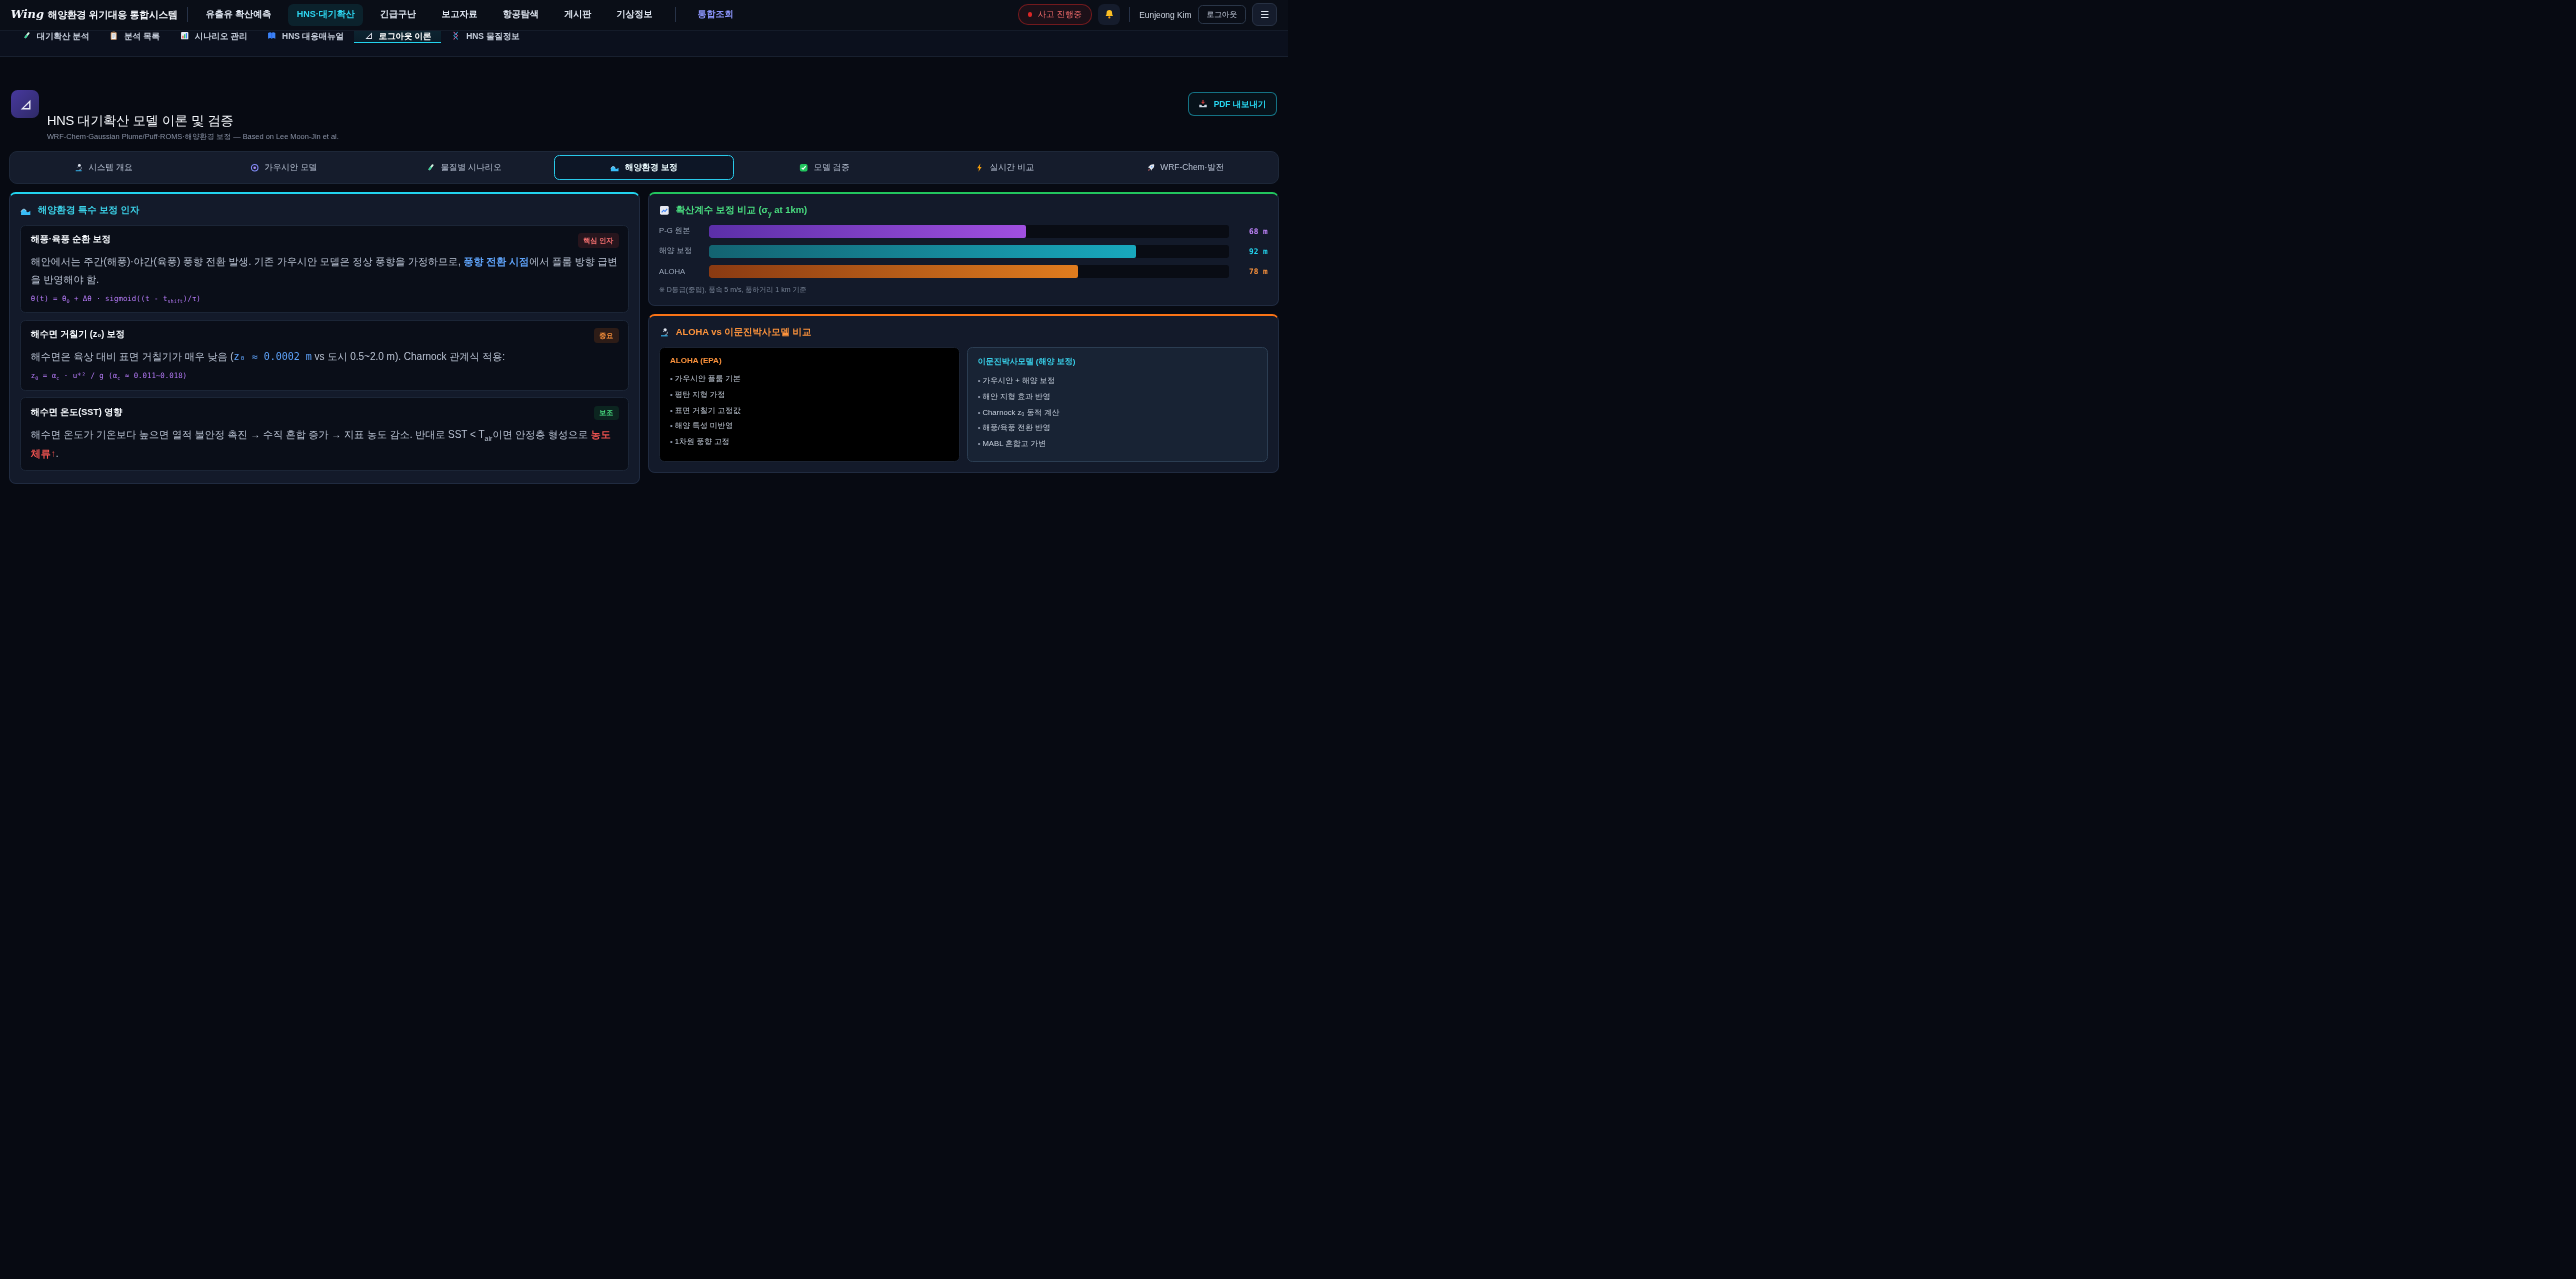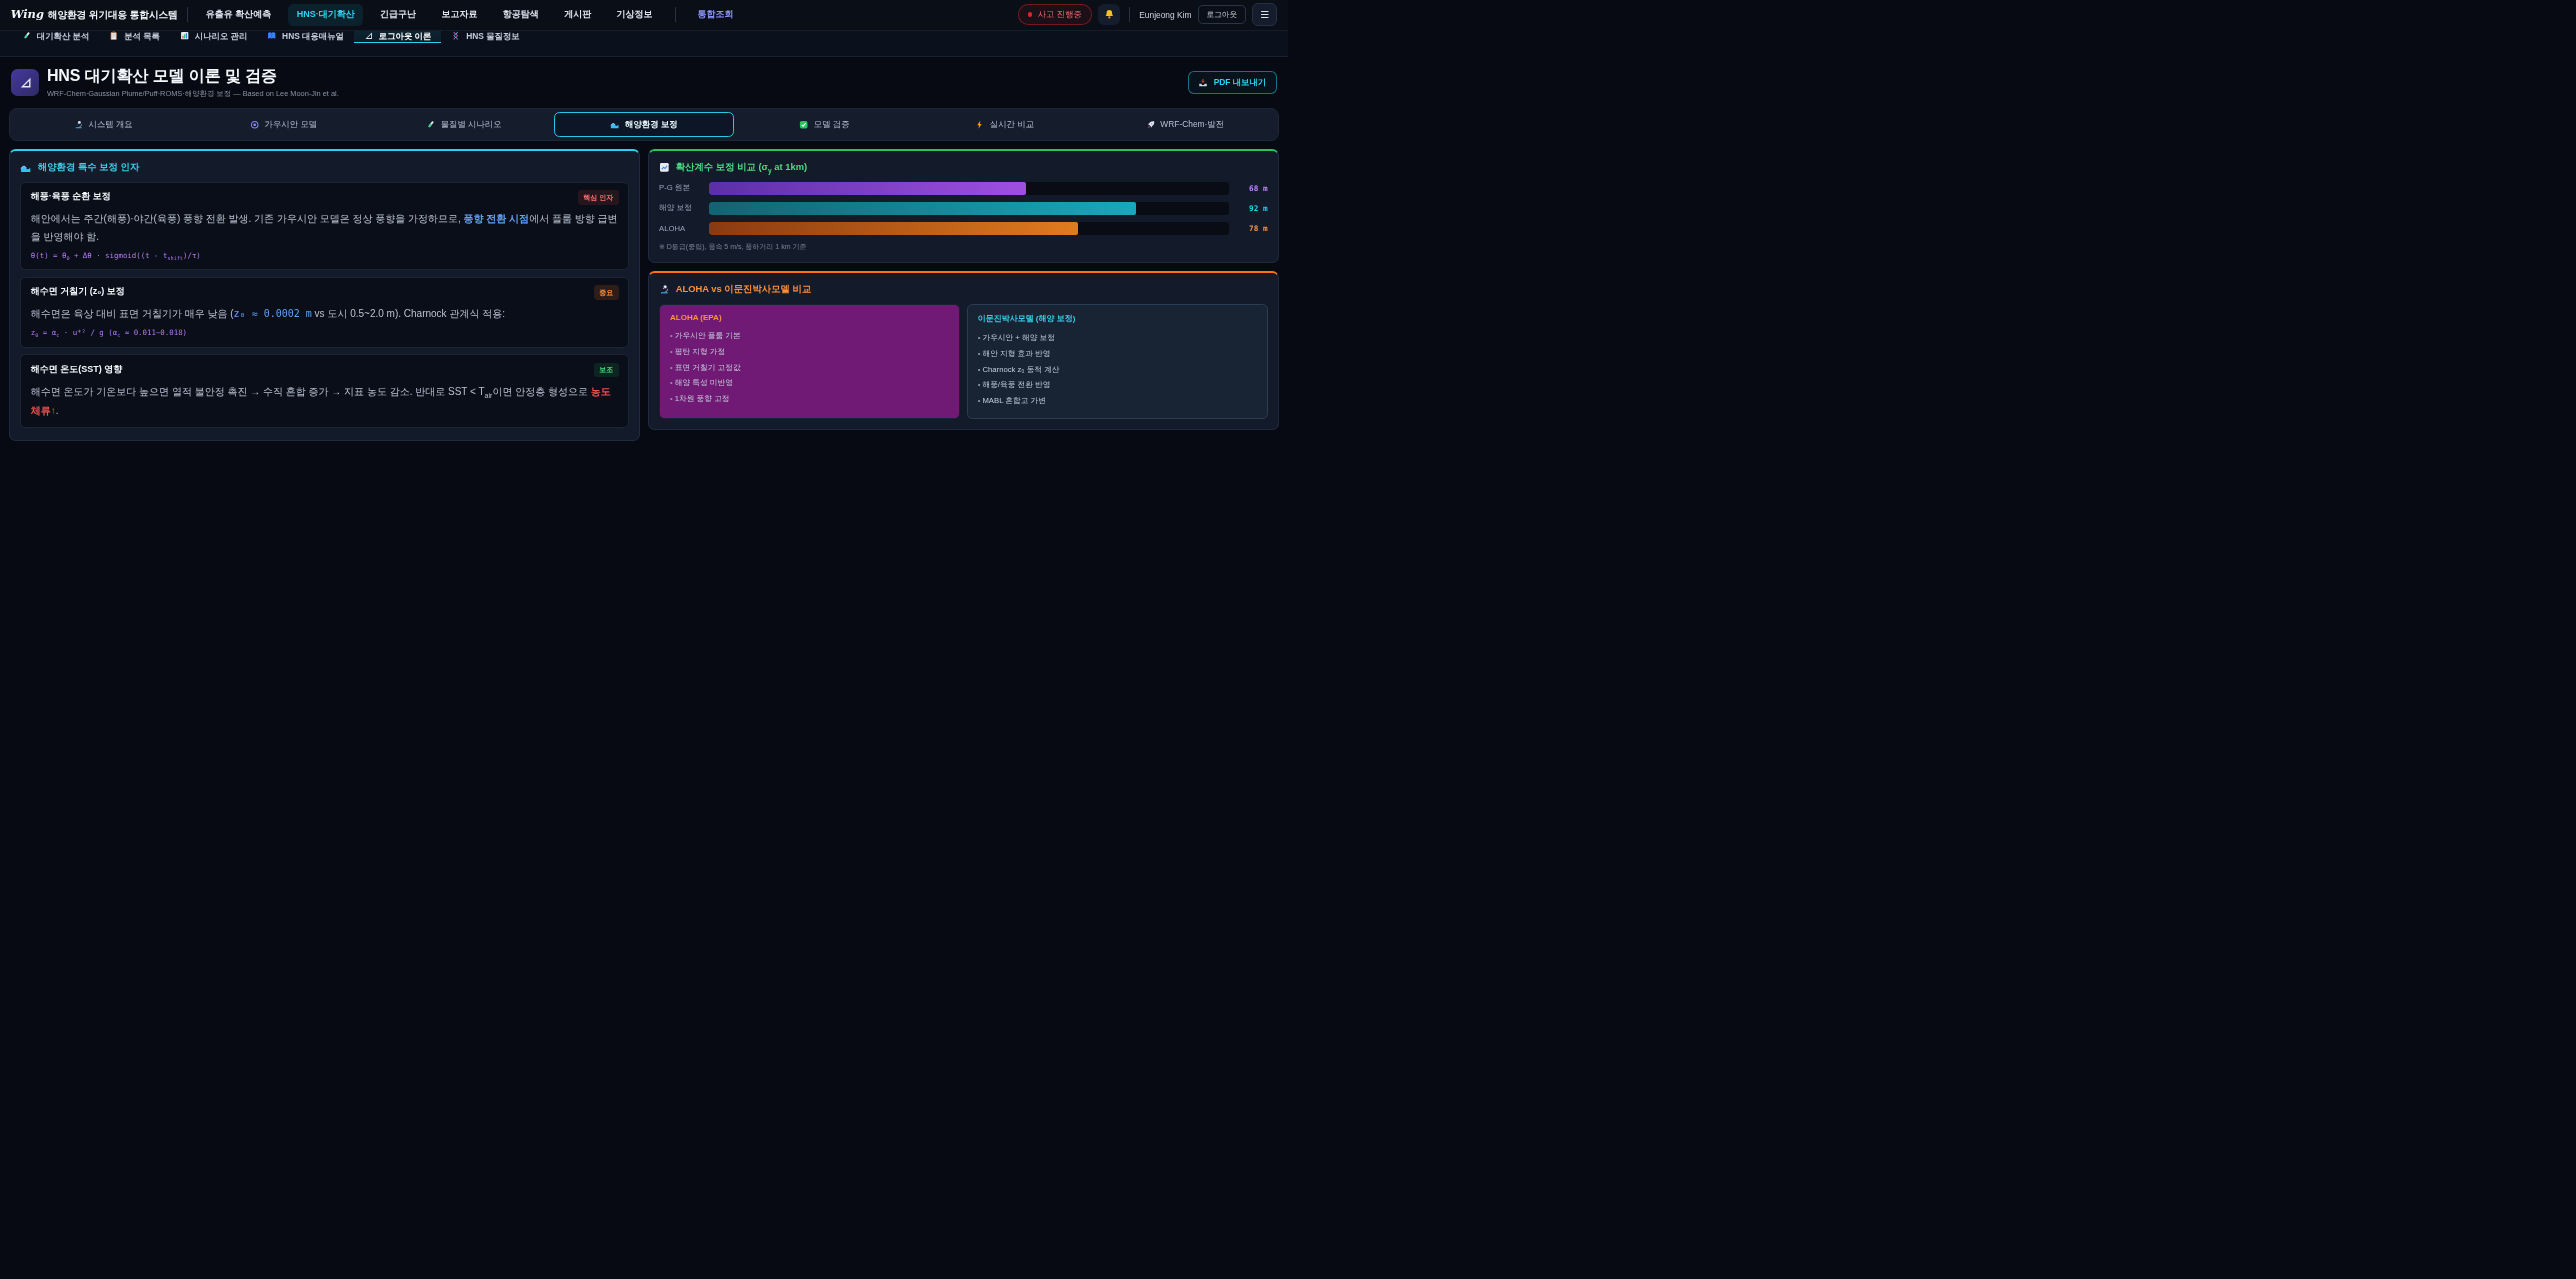--- a/index.html
+++ b/index.html
@@ -27,21 +27,21 @@
   .hamburger{width:23px;height:21px;border-radius:6px;background:#151c2c;border:0.7px solid #273143;color:#dbe2ec;font-size:10px;display:flex;align-items:center;justify-content:center;cursor:pointer;}
 
   
   .subnav{height:25.5px;display:flex;align-items:flex-start;background:#0b101d;border-bottom:0.7px solid #18202f;padding:0 12px;}
   .subtab{display:flex;align-items:center;gap:5.4px;padding:0 10px;font-size:8.4px;font-weight:600;color:#c3cbd9;cursor:pointer;border-bottom:1.7px solid transparent;}
   .subtab.active{color:#fff;background:linear-gradient(180deg,#0d2431,#0b1d29);border-bottom-color:#22d3ee;}
 
   
   .pagehead{display:flex;align-items:center;gap:8px;padding:8.7px 11.4px 7.4px;}
   .pagehead-icon{width:27.5px;height:27.5px;border-radius:6.7px;background:linear-gradient(135deg,#47389e,#2e2a66);display:flex;align-items:center;justify-content:center;flex:0 0 auto;}
-  .page-title{font-size:16px;font-weight:700;color:#f4f7fb;letter-spacing:-0.1px;}
+  .page-title{font-size:13px;font-weight:400;color:#f4f7fb;letter-spacing:-0.1px;margin-top:46px;}
   .page-subtitle{font-size:7.4px;color:#8a93a6;margin-top:2.7px;}
   .pdf-btn{margin-left:auto;display:flex;align-items:center;gap:5.4px;padding:5.4px 9.4px;border:0.7px solid rgba(34,211,238,.5);border-radius:6px;color:#27d6f0;font-size:8.4px;font-weight:700;background:rgba(13,148,166,.06);cursor:pointer;}
 
   
   .sectiontabs{margin:1.3px 9.4px 8px;background:#151c2c;border:0.7px solid #1d2738;border-radius:8px;display:flex;padding:2.7px;height:25.5px;box-sizing:content-box;}
   .stab{flex:1;display:flex;align-items:center;justify-content:center;gap:5.4px;font-size:8.4px;color:#b7c1d2;cursor:pointer;border:1px solid transparent;border-radius:5.4px;}
   .stab.active{border-color:#29c8e8;background:#0d1626;color:#ecfcff;font-weight:700;}
 
   
   .main{display:grid;grid-template-columns:1fr 1fr;gap:8px;padding:0 9.4px 13.4px;align-items:start;}
@@ -80,21 +80,21 @@
   .fill-orange{background:linear-gradient(90deg,#8a3a12,#e07c1e);}
   .bar-value{width:31px;text-align:right;font-family:"DejaVu Sans Mono",monospace;font-size:7.7px;font-weight:700;flex:0 0 auto;}
   .val-purple{color:#c084fc;}
   .val-cyan{color:#22d3ee;}
   .val-orange{color:#fb923c;}
   .chart-note{margin-top:7.4px;font-size:7px;color:#7a8698;}
 
   
   .compare-grid{display:grid;grid-template-columns:1fr 1fr;gap:6.7px;margin-top:1.3px;}
   .ccol{border-radius:5.4px;padding:8px 10px 8.7px;}
-  .ccol.aloha{background:#701a75;border:0.7px solid #1a2231;}
+  .ccol.aloha{background:#000000;border:0.7px solid #1a2231;}
   .ccol.leemj{background:#182334;border:0.7px solid #2b3d52;}
   .ccol-title{font-size:8px;font-weight:700;margin-bottom:6px;}
   .ccol.aloha .ccol-title{color:#fb923c;}
   .ccol.leemj .ccol-title{color:#38cfe8;}
   .citem{font-size:7.7px;color:#c6cfdc;line-height:2.05;}
   .citem::before{content:"• ";color:#8b95a8;}
 </style>
 </head>
 <body>
 

